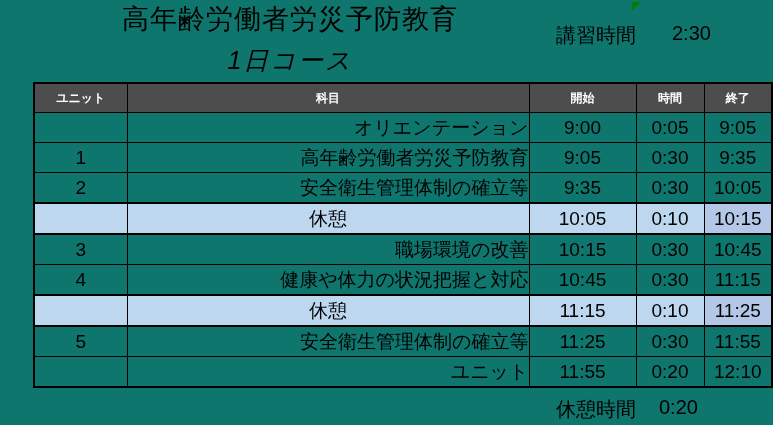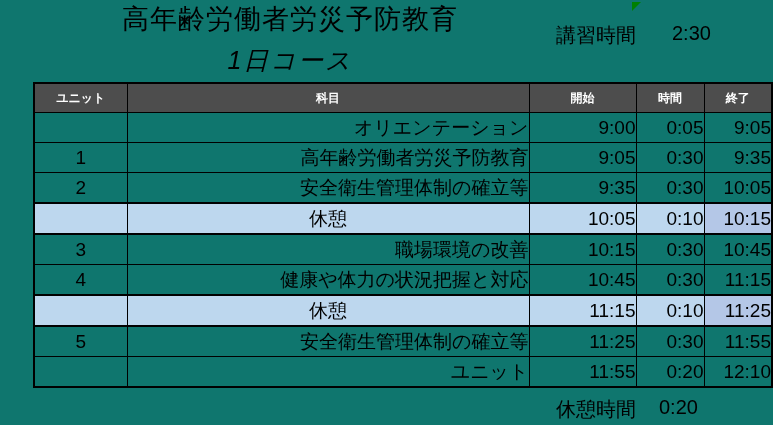--- a/index.html
+++ b/index.html
@@ -87,21 +87,21 @@
   table.schedule th {
     background: #4d4d4d;
     color: #ffffff;
     font-weight: 700;
     font-size: 12px;
     text-align: center;
     height: 28px;
   }
   td.unit-col   { text-align: center; }
   td.subject-col{ text-align: right; padding-left: 4px; }
-  td.time-col   { text-align: right; }
+  td.time-col   { text-align: center; }
   tr.break-row td {
     background: #bdd7ee;
     border-top: 2px solid #000000;
     border-bottom: 2px solid #000000;
     margin-top: 24px;
   }
   tr.break-row td.subject-col { text-align: center; padding-left: 0; }
   tr.break-row td.end-col { background: #b4c7e7; }
 </style>
 </head>

